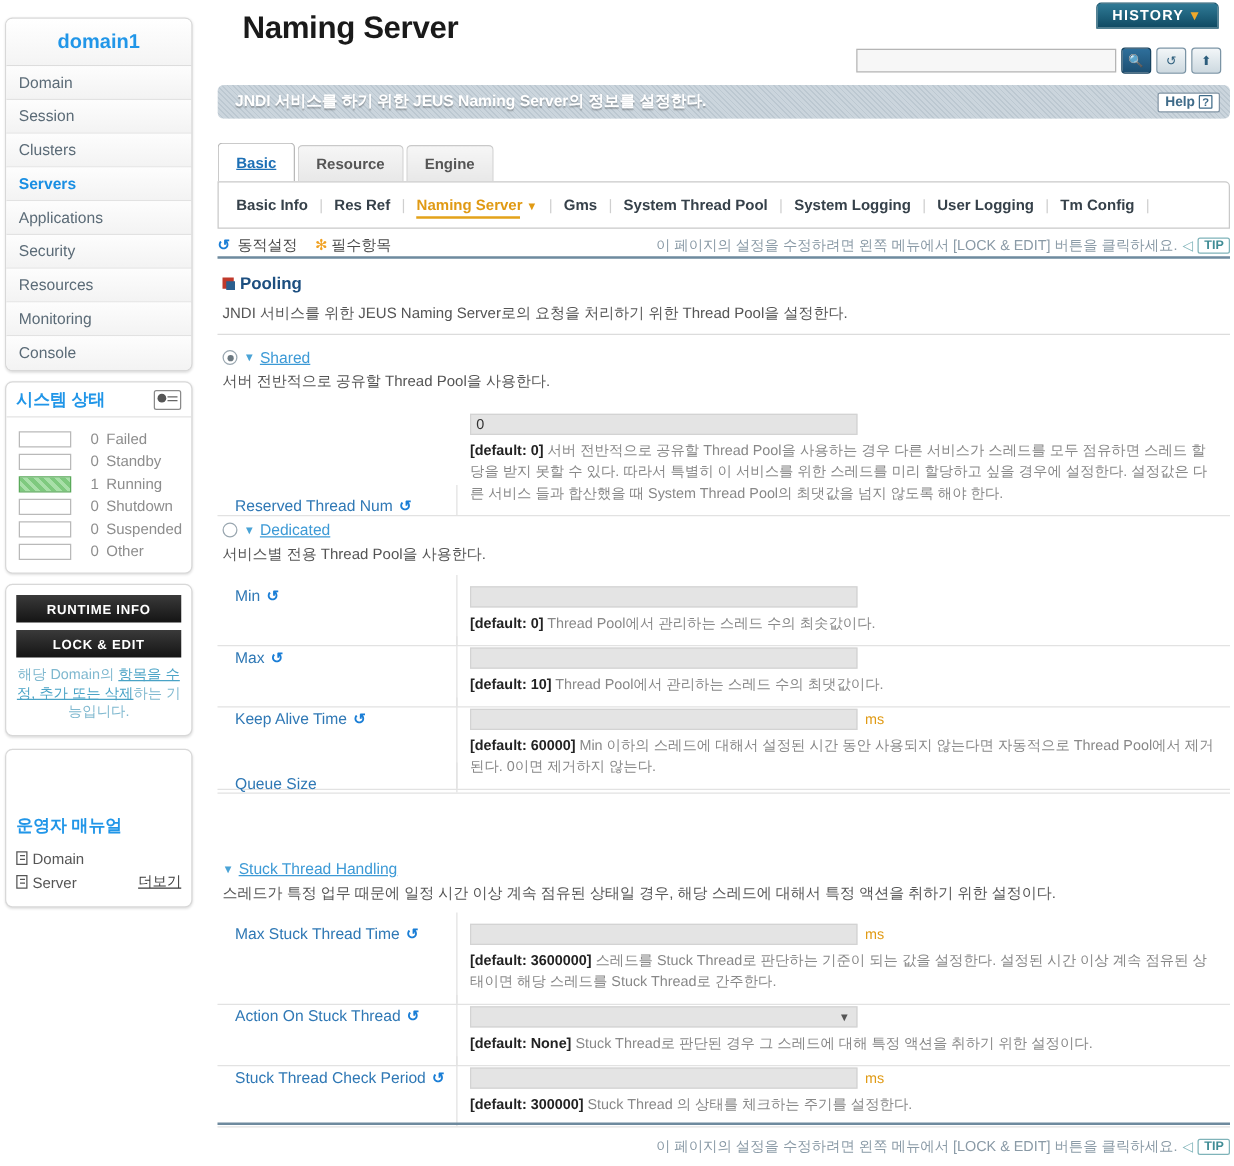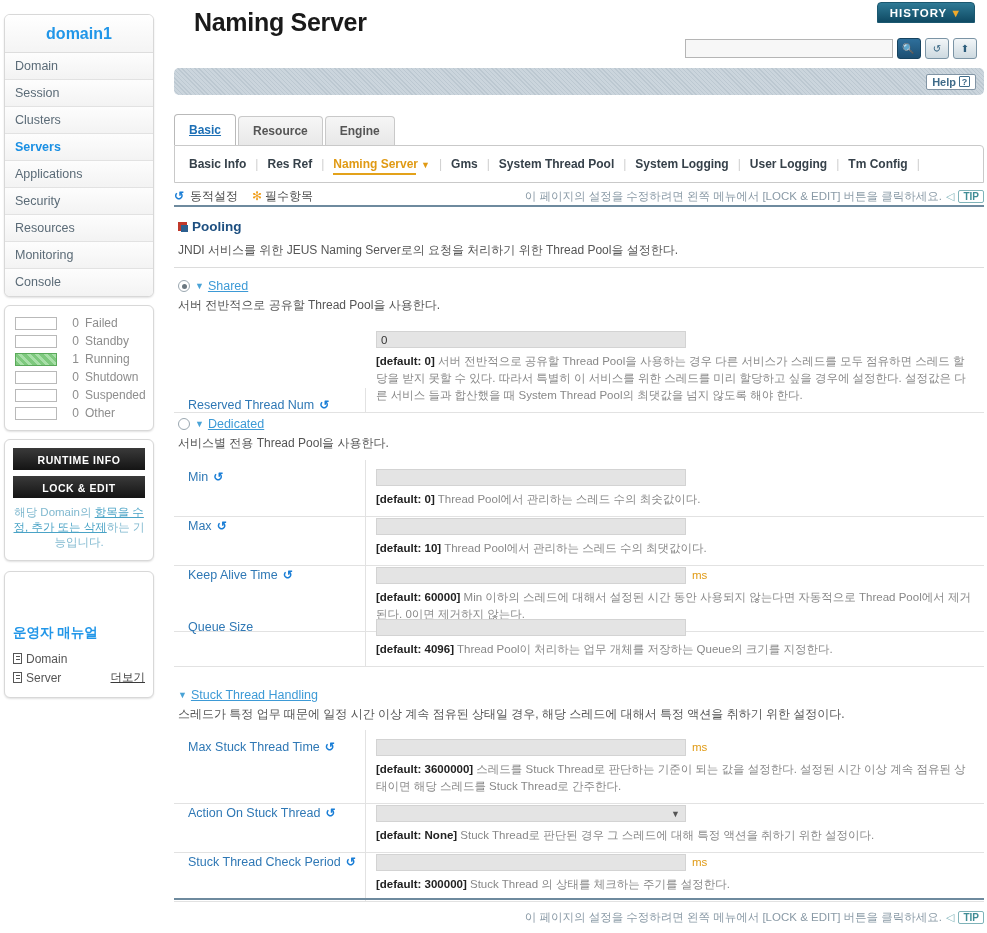--- a/index.html
+++ b/index.html
@@ -298,20 +298,24 @@
       <div class="nav-item">Clusters</div>
       <div class="nav-item active">Servers</div>
       <div class="nav-item">Applications</div>
       <div class="nav-item">Security</div>
       <div class="nav-item">Resources</div>
       <div class="nav-item">Monitoring</div>
       <div class="nav-item">Console</div>
     </div>
 
     <div class="side-card sys-card">
+      <div class="sys-head">
+        <span class="t">시스템 상태</span>
+        <span class="monitor-ico"></span>
+      </div>
       <div class="sys-rows">
         <div class="sys-row">
           <span class="bar-box"></span>
           <span class="sys-count">0</span>
           <span class="sys-label">Failed</span>
         </div>
         <div class="sys-row">
           <span class="bar-box"></span>
           <span class="sys-count">0</span>
           <span class="sys-label">Standby</span>
@@ -373,20 +377,21 @@
     </div>
 
     <div class="search-row">
       <input class="search-input" type="text" value="" placeholder="" style="">
       <div class="hicon blue">🔍</div>
       <div class="hicon">↺</div>
       <div class="hicon">⬆</div>
     </div>
 
     <div class="banner">
+      <span>JNDI 서비스를 하기 위한 JEUS Naming Server의 정보를 설정한다.</span>
       <div class="help-btn">
         <span>Help</span>
         <span class="help-q">?</span>
       </div>
     </div>
 
     <div class="tabs">
       <div class="tab active">Basic</div>
       <div class="tab">Resource</div>
       <div class="tab">Engine</div>
@@ -506,27 +511,20 @@
           <b>[default: 60000]</b>
           <span>Min 이하의 스레드에 대해서 설정된 시간 동안 사용되지 않는다면 자동적으로 Thread Pool에서 제거된다. 0이면 제거하지 않는다.</span>
         </div>
       </div>
     </div>
 
     <div class="frow" style="top:610px;">
       <div class="lbl">
         <span>Queue Size</span>
       </div>
-      <div class="fld">
-        <span class="inp w310"></span>
-        <div class="hint">
-          <b>[default: 4096]</b>
-          <span>Thread Pool이 처리하는 업무 개체를 저장하는 Queue의 크기를 지정한다.</span>
-        </div>
-      </div>
     </div>
 
     <div class="grp" style="top:688px;">
       <div class="grp-head">
         <span class="grp-caret">▼</span>
         <span class="grp-link">Stuck Thread Handling</span>
       </div>
       <div class="grp-desc">스레드가 특정 업무 때문에 일정 시간 이상 계속 점유된 상태일 경우, 해당 스레드에 대해서 특정 액션을 취하기 위한 설정이다.</div>
     </div>
 

